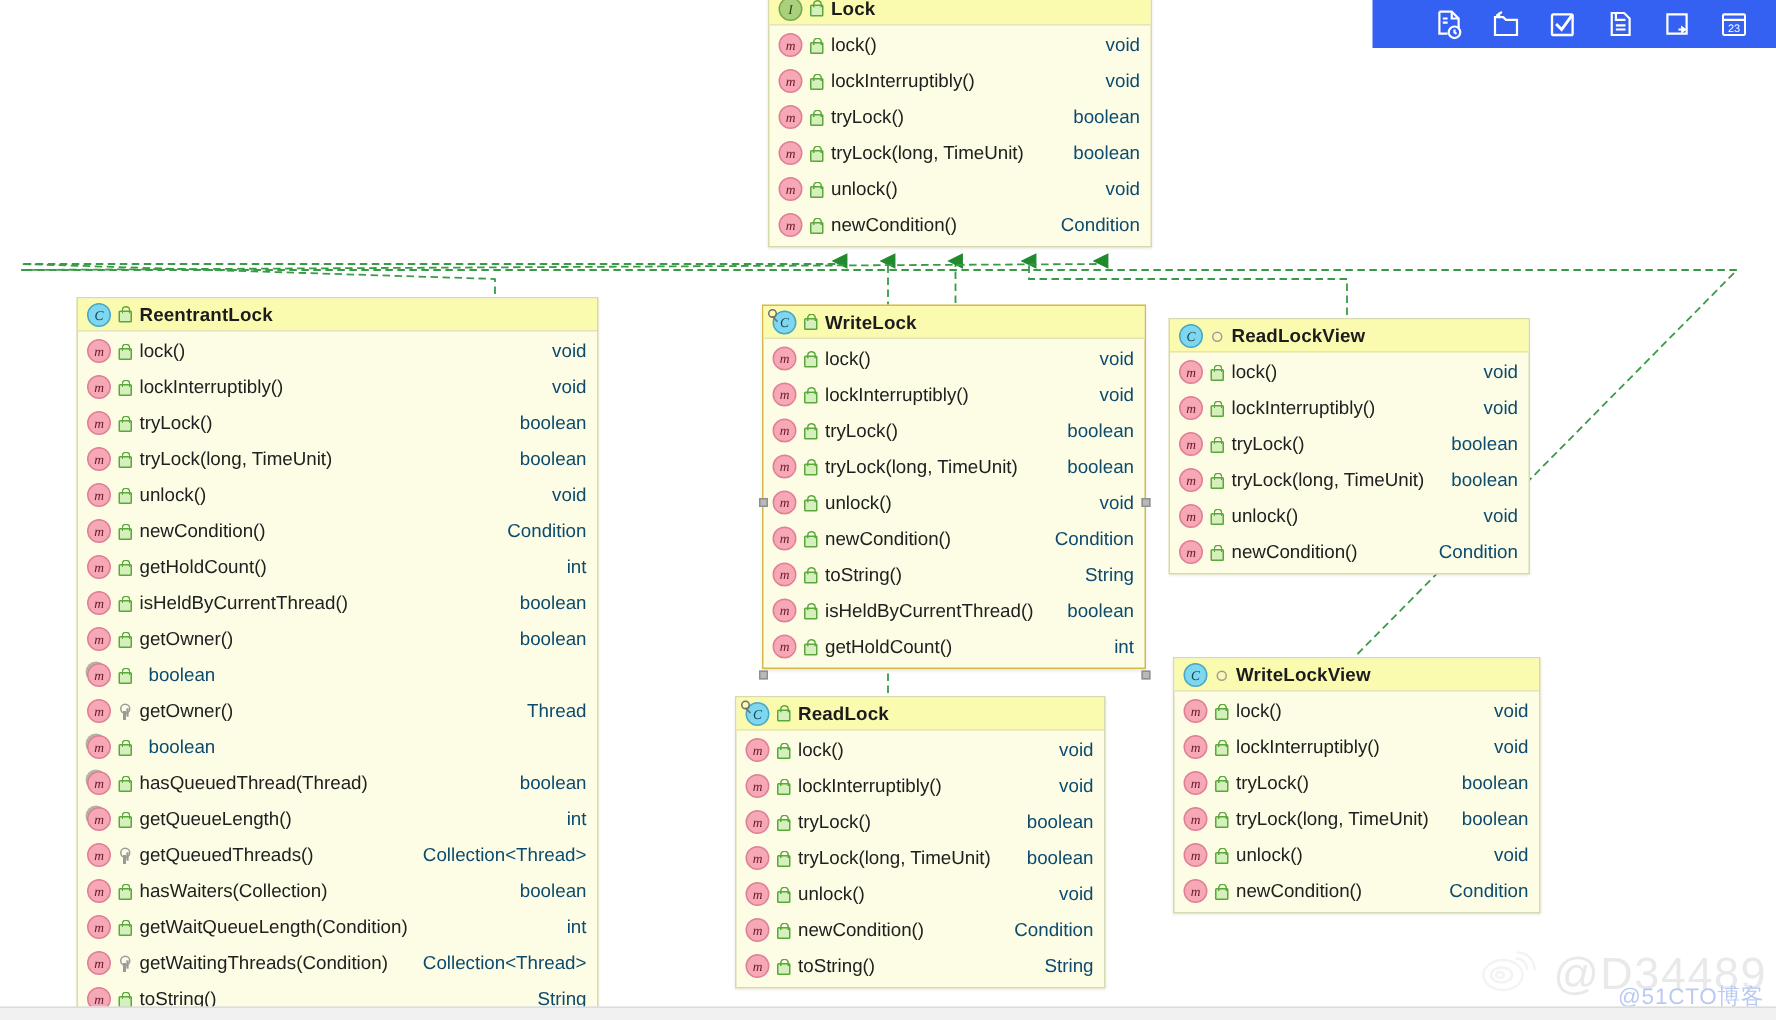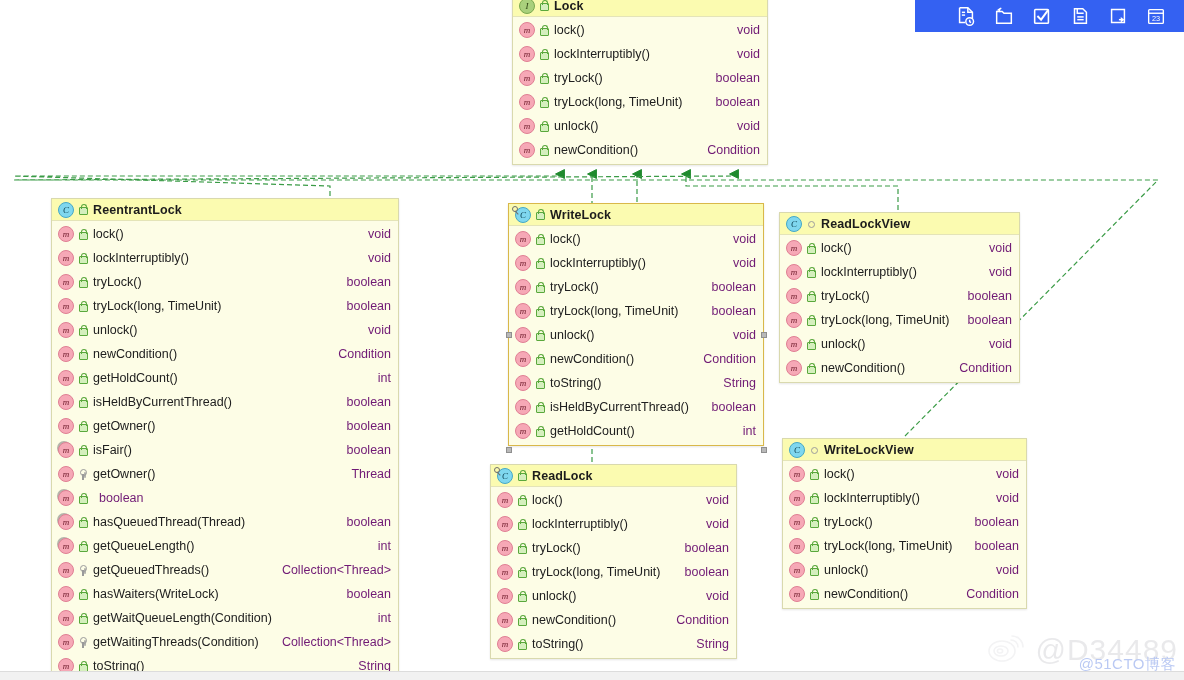--- a/index.html
+++ b/index.html
@@ -70,21 +70,21 @@
     white-space: nowrap;
   }
   .uml-row .m-name {
     margin-left: 4px;
     flex: 1 1 auto;
     overflow: hidden;
   }
   .uml-row .m-type {
     flex: 0 0 auto;
     margin-left: 10px;
-    color: #701a75;
+    color: #0c4a6e;
   }
 
   
   .ico {
     flex: 0 0 auto;
     display: inline-block;
     position: relative;
   }
   .ico-kind {
     width: 14px; height: 14px;
@@ -366,21 +366,20 @@
       </div>
       <div class="uml-row">
         <span class="ico ico-kind k-method">m</span>
         <span class="vis vis-public"></span>
         <span class="m-name">getOwner()</span>
         <span class="m-type">boolean</span>
       </div>
       <div class="uml-row">
         <span class="ico ico-kind k-method abstract">m</span>
         <span class="vis vis-public"></span>
-        <span class="m-name">isFair()</span>
         <span class="m-type">boolean</span>
       </div>
       <div class="uml-row">
         <span class="ico ico-kind k-method">m</span>
         <span class="vis vis-protected"></span>
         <span class="m-name">getOwner()</span>
         <span class="m-type">Thread</span>
       </div>
       <div class="uml-row">
         <span class="ico ico-kind k-method abstract">m</span>
@@ -401,21 +400,21 @@
       </div>
       <div class="uml-row">
         <span class="ico ico-kind k-method">m</span>
         <span class="vis vis-protected"></span>
         <span class="m-name">getQueuedThreads()</span>
         <span class="m-type">Collection&lt;Thread&gt;</span>
       </div>
       <div class="uml-row">
         <span class="ico ico-kind k-method">m</span>
         <span class="vis vis-public"></span>
-        <span class="m-name">hasWaiters(WriteLock)</span>
+        <span class="m-name">hasWaiters(Collection)</span>
         <span class="m-type">boolean</span>
       </div>
       <div class="uml-row">
         <span class="ico ico-kind k-method">m</span>
         <span class="vis vis-public"></span>
         <span class="m-name">getWaitQueueLength(Condition)</span>
         <span class="m-type">int</span>
       </div>
       <div class="uml-row">
         <span class="ico ico-kind k-method">m</span>

